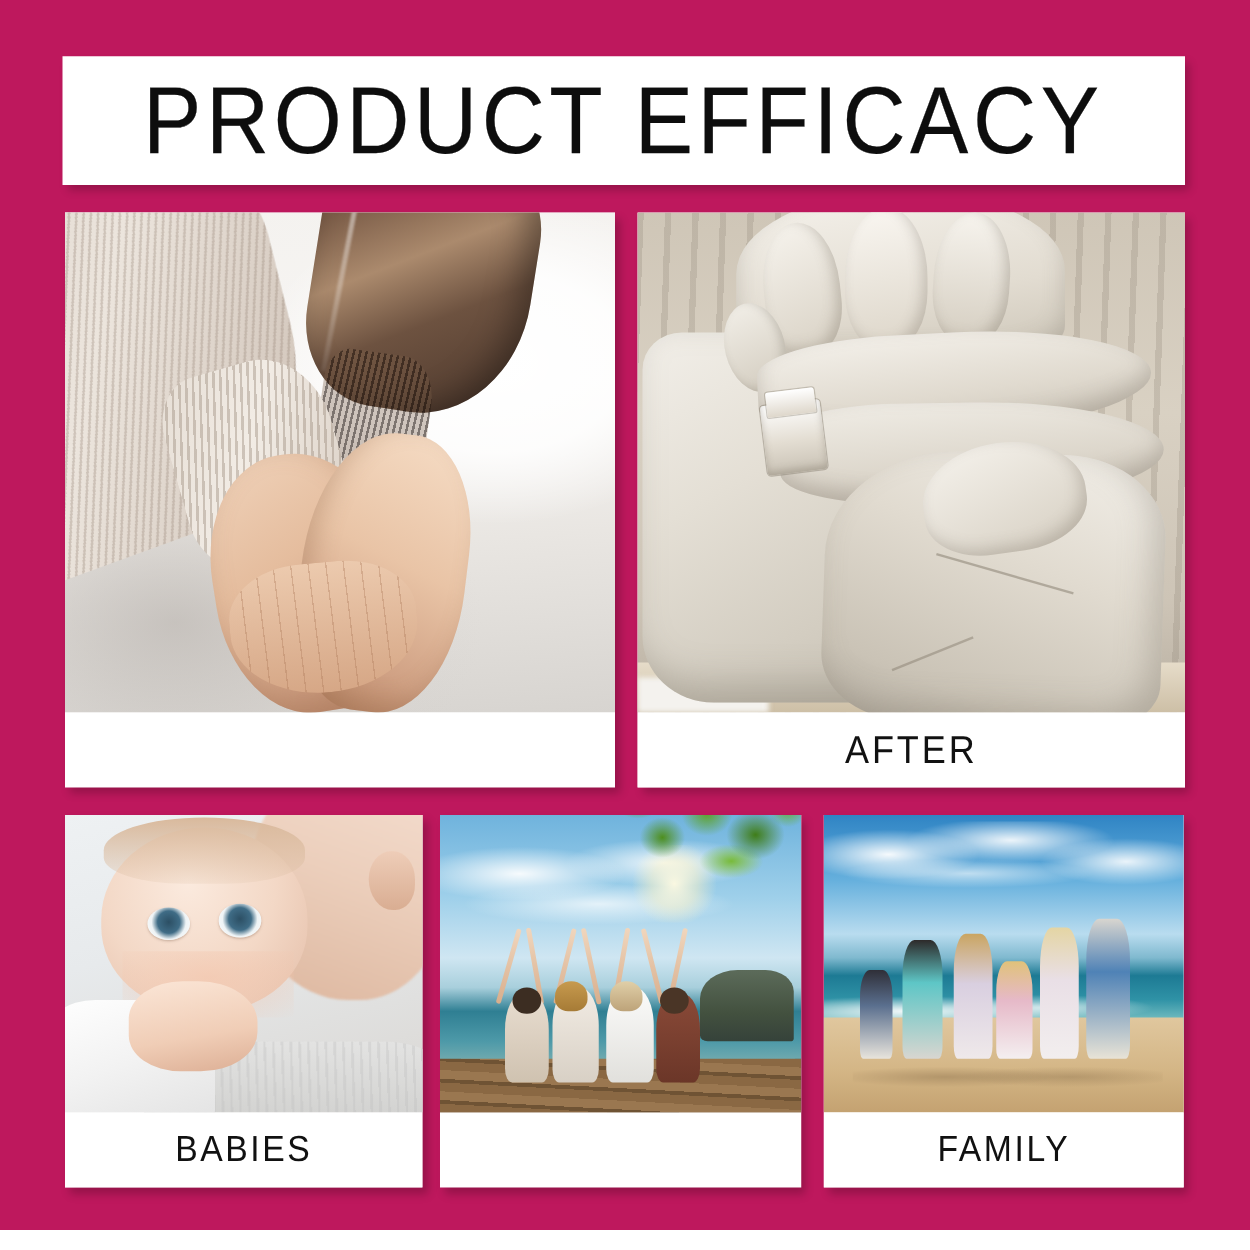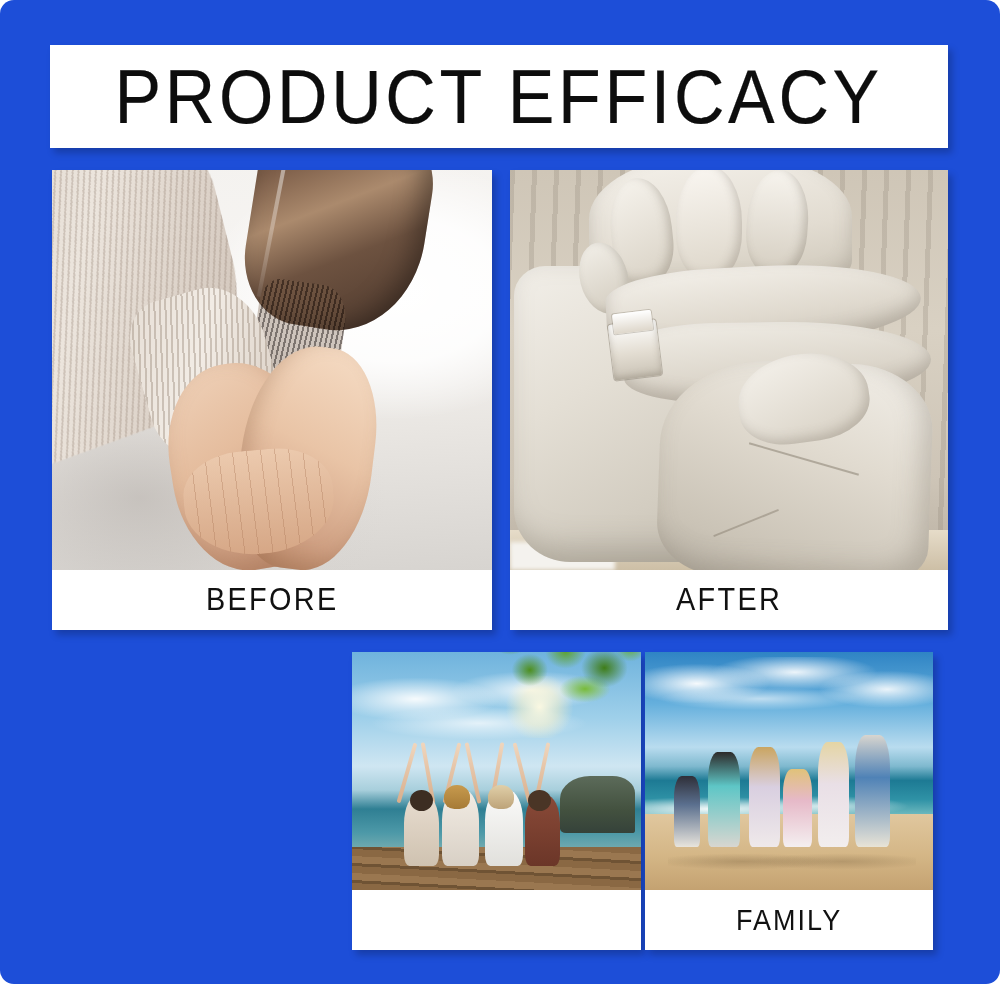--- a/index.html
+++ b/index.html
@@ -5,22 +5,21 @@
 <style>
   * { box-sizing: border-box; margin: 0; padding: 0; }
   html, body {
     width: 1000px; height: 1000px;
     overflow: hidden;
     font-family: "Liberation Sans", sans-serif;
   }
   #board {
     position: relative;
     width: 1000px; height: 984px;
-    background: #1d4ed8;
-    border-radius: 14px;
+    background: #be185d;
   }
 
   
   .title-bar {
     position: absolute;
     left: 50px; top: 45px;
     width: 898px; height: 103px;
     background: #ffffff;
     box-shadow: 4px 5px 7px rgba(0,0,0,0.22);
     display: flex; align-items: center; justify-content: center;
@@ -73,21 +72,21 @@
   #tile-after  { left: 510px; width: 438px; padding-left: 28px; }
 
   
   .tile.bottom { top: 652px; height: 298px; }
   .tile.bottom .photo       { height: 238px; }
   .tile.bottom .caption-bar { height: 60px; }
   .tile.bottom .caption-text{ font-size: 29px; letter-spacing: 2.2px; }
 
   #tile-babies  { left: 52px;  width: 286px; }
   #tile-friends { left: 352px; width: 289px; }
-  #tile-family  { left: 645px; width: 288px; }
+  #tile-family  { left: 659px; width: 288px; }
 
   
 
   
   .img-before { position:absolute; inset:0;
     background:
       radial-gradient(ellipse 60% 45% at 78% 30%, rgba(255,255,255,1) 0%, rgba(255,255,255,0.85) 40%, rgba(255,255,255,0) 72%),
       radial-gradient(ellipse 70% 50% at 20% 82%, rgba(176,170,165,0.55) 0%, rgba(210,206,202,0.2) 55%, rgba(255,255,255,0) 80%),
       linear-gradient(176deg,#f4f2ef 0%, #f7f5f3 38%, #e9e6e2 66%, #d7d4d0 100%);
   }
@@ -326,23 +325,20 @@
         <div class="bf-sleeve"></div>
         <div class="bf-leather"></div>
         <div class="bf-leather-seam"></div>
         <div class="bf-cuff-dark"></div>
         <div class="bf-cuff"></div>
         <div class="bf-hand-a"></div>
         <div class="bf-hand-b"></div>
         <div class="bf-fingers"></div>
       </div>
     </div>
-    <div class="caption-bar">
-      <span class="caption-text">BEFORE</span>
-    </div>
   </div>
 
   <div class="tile top" id="tile-after">
     <div class="photo">
       <div class="img-after">
         <div class="af-table"></div>
         <div class="af-white"></div>
         <div class="af-palm"></div>
         <div class="af-top-fingers"></div>
         <div class="af-t1"></div>
@@ -357,20 +353,39 @@
         <div class="af-ring-top"></div>
         <div class="af-crack"></div>
         <div class="af-crack2"></div>
       </div>
     </div>
     <div class="caption-bar">
       <span class="caption-text">AFTER</span>
     </div>
   </div>
 
+  <div class="tile bottom" id="tile-babies">
+    <div class="photo">
+      <div class="img-babies">
+        <div class="bb-adult"></div>
+        <div class="bb-adult-ear"></div>
+        <div class="bb-blanket"></div>
+        <div class="bb-head"></div>
+        <div class="bb-hair"></div>
+        <div class="bb-eye-l"></div>
+        <div class="bb-eye-r"></div>
+        <div class="bb-cheek"></div>
+        <div class="bb-sleeve"></div>
+        <div class="bb-hands"></div>
+      </div>
+    </div>
+    <div class="caption-bar">
+      <span class="caption-text">BABIES</span>
+    </div>
+  </div>
 
   <div class="tile bottom" id="tile-friends">
     <div class="photo">
       <div class="img-friends">
         <div class="fr-clouds"></div>
         <div class="fr-sun"></div>
         <div class="fr-cliff"></div>
         <div class="fr-deck"></div>
         <div class="fr-arms">
           <span></span>

